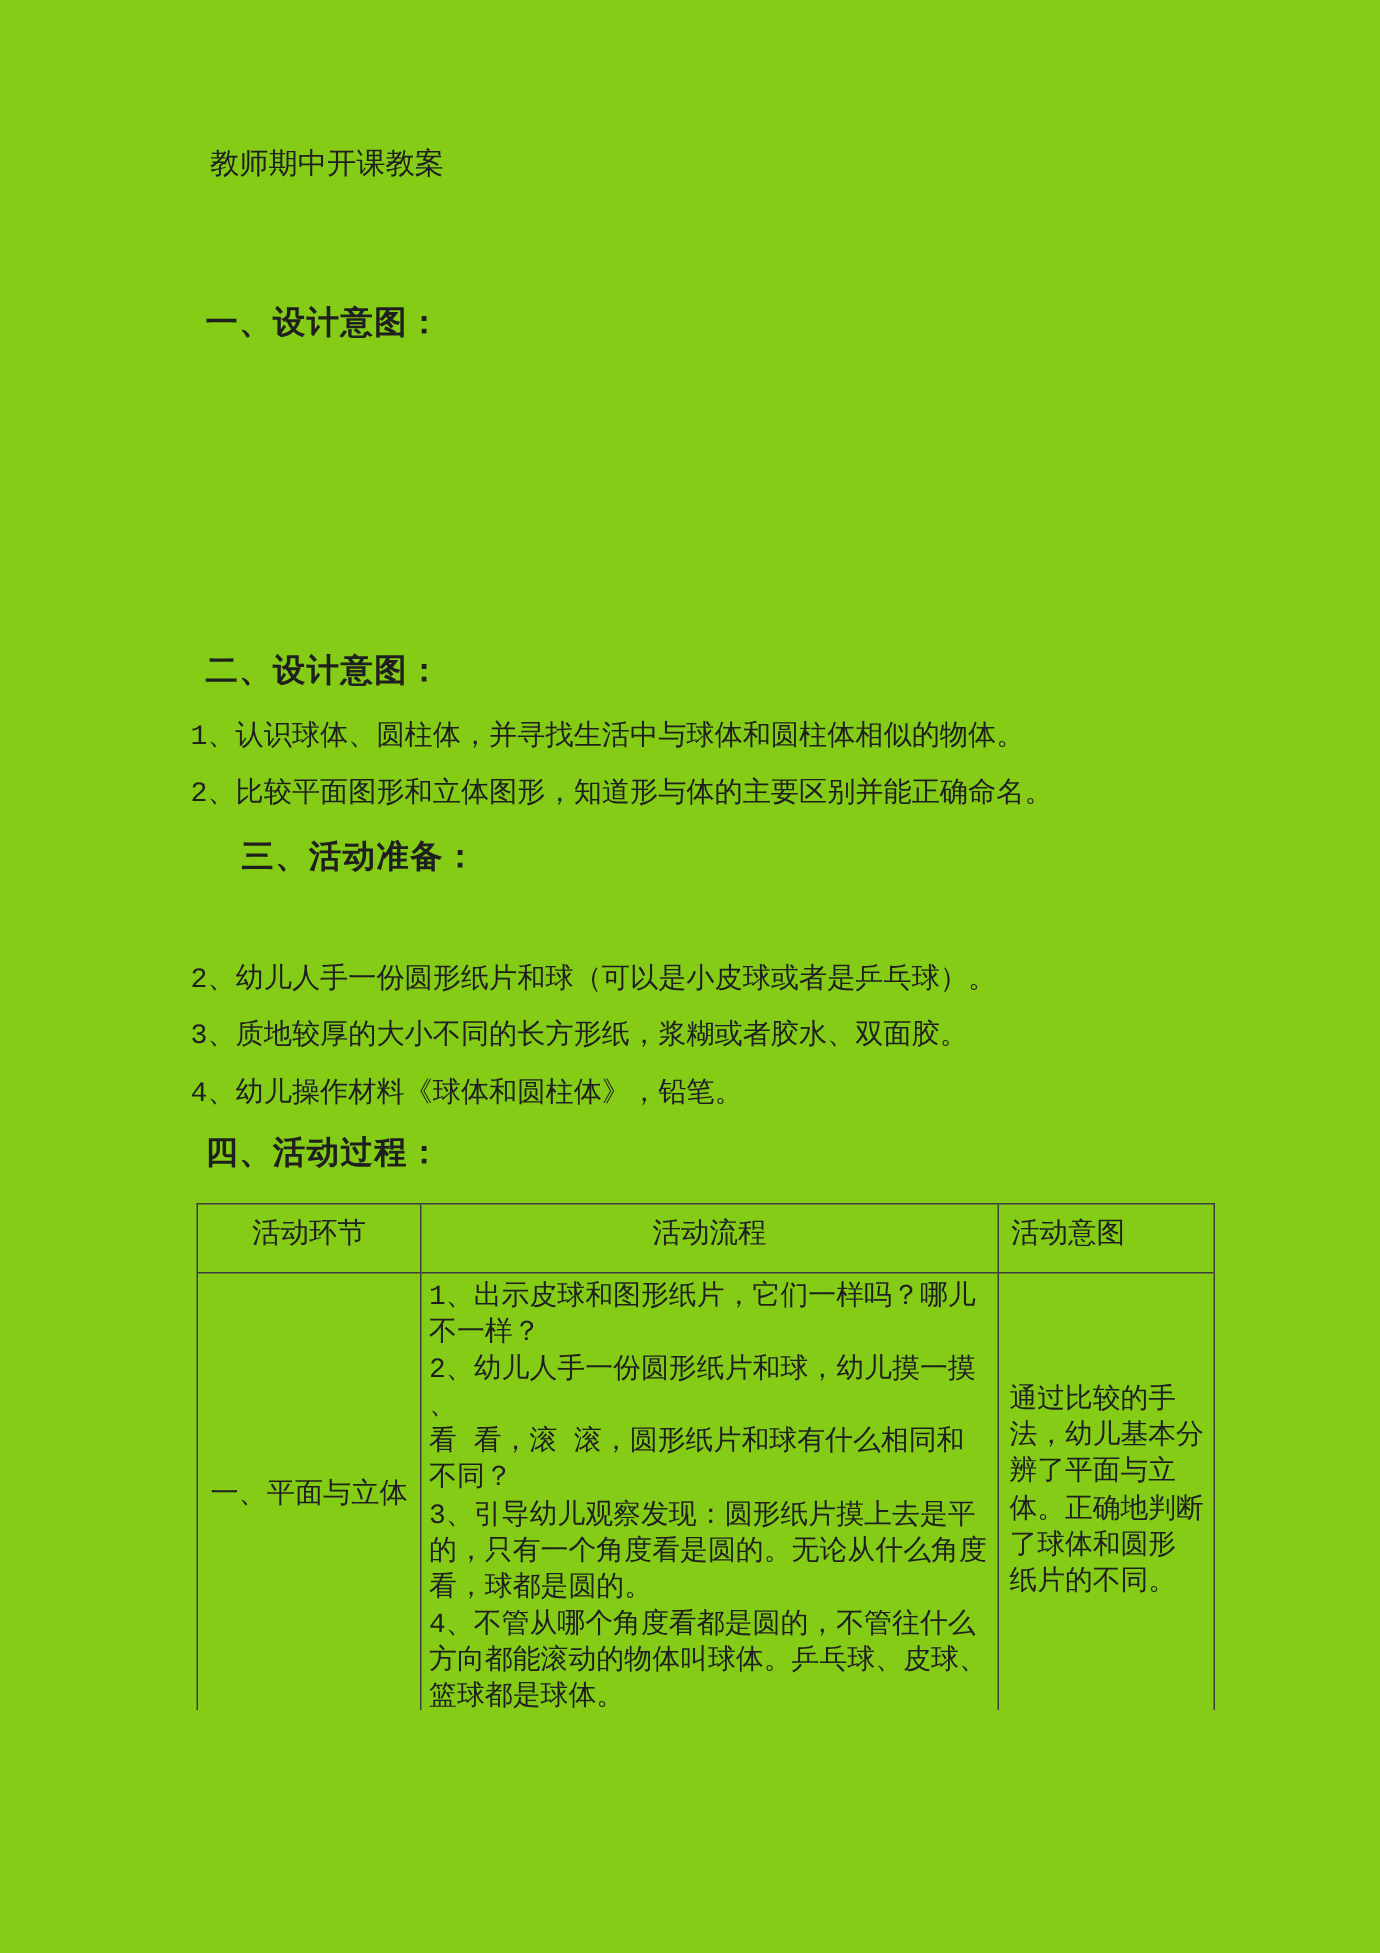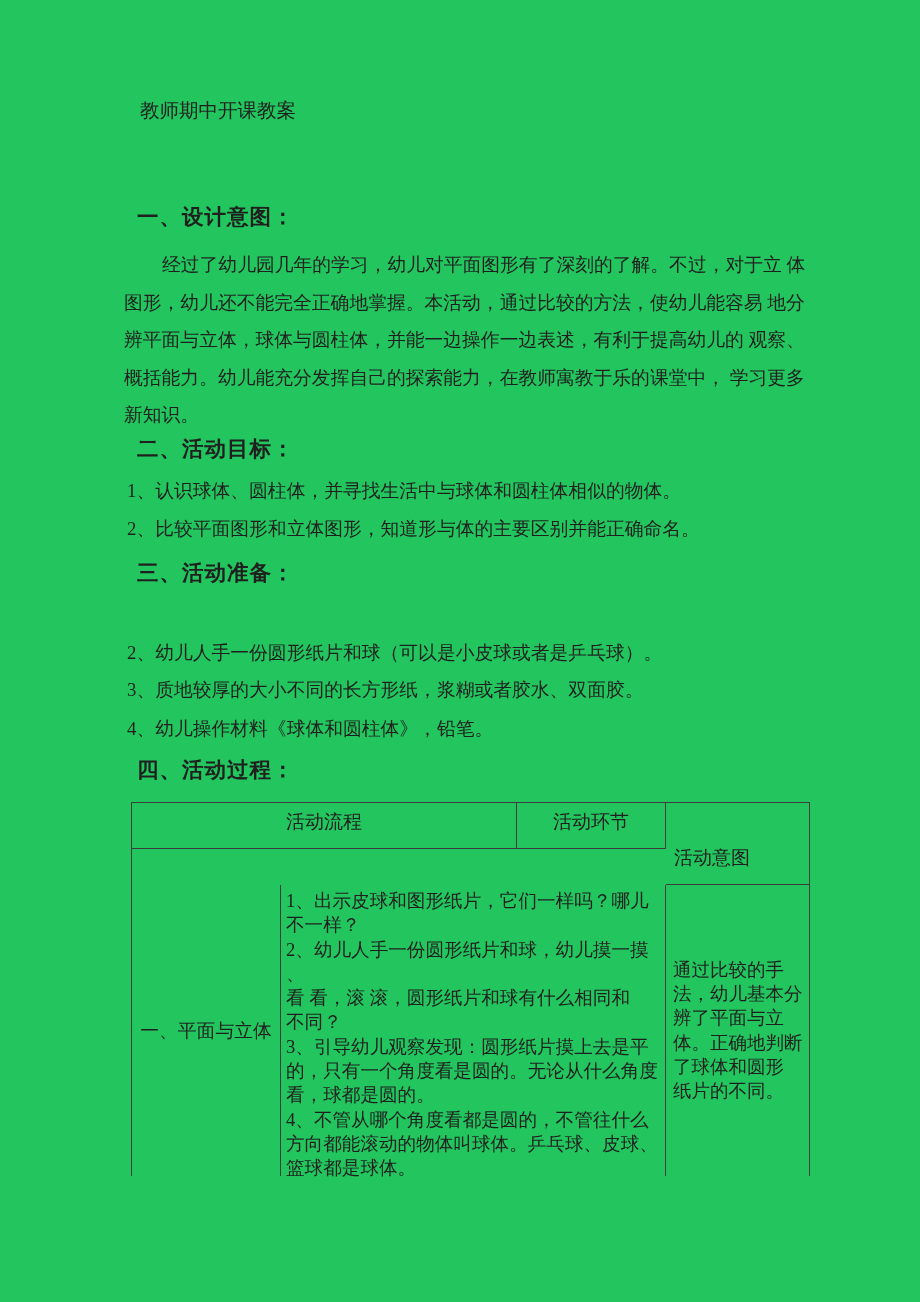--- a/index.html
+++ b/index.html
@@ -1,30 +1,30 @@
 <!DOCTYPE html>
 <html><head>
 <meta charset="utf-8">
 <style>
   html,body{margin:0;padding:0;background:#ffffff;}
   .page{
     position:relative;
     width:920px;height:1302px;
-    background:#22c55e;
+    background:#84cc16;
     overflow:hidden;
-    font-family:Liberation Serif, serif;
+    font-family:Liberation Mono, monospace;
     color:#1f1f1f;
   }
   .abs{position:absolute;}
   .doc-header{left:140px;top:101px;font-size:19.5px;line-height:1;}
   .doc-title{left:20px;top:153px;width:900px;text-align:center;font-size:20.5px;line-height:1;}
   .h{font-weight:bold;font-size:21.5px;line-height:1;left:137px;letter-spacing:1px;}
   .h1{top:207px;}
   .h2{top:439px;}
-  .h3{top:563px;}
+  .h3{top:563px;margin-left:24px;}
   .h4{top:760px;}
   .para{
     left:124px;top:246px;width:710px;
     font-size:18.8px;line-height:37.5px;
     text-indent:38px;white-space:pre-line;
   }
   .li{left:127px;font-size:18.8px;line-height:1;white-space:pre;}
   .g1{top:482px;}
   .g2{top:520px;}
   .p1{top:608px;}
@@ -39,21 +39,21 @@
     border-right:1px solid #3d3d3d;
     font-size:19px;
   }
   .trow{display:flex;}
   .thead .cell{height:46px;border-bottom:1px solid #3d3d3d;padding-top:6px;box-sizing:border-box;}
   .cell{box-sizing:border-box;}
   .c1{width:149px;border-right:1px solid #3d3d3d;}
   .c2{width:385px;border-right:1px solid #3d3d3d;}
   .c3{width:143px;}
   .thead .c1,.thead .c2{text-align:center;}
-  .thead .c3{padding-left:8px;margin-top:36px;}
+  .thead .c3{padding-left:8px;}
   .tbody .cell{height:291px;}
   .tbody .c1{display:flex;align-items:center;justify-content:center;font-size:18.8px;text-align:right;}
   .tbody .c2{
     padding:4px 0 0 5px;
     font-size:18.6px;line-height:24.3px;
     white-space:pre-line;overflow:visible;
   }
   .tbody .c3{
     display:flex;align-items:center;
     padding-left:7px;
@@ -64,43 +64,38 @@
 </head>
 <body>
 
 <div class="page">
 
   <div class="abs doc-header">教师期中开课教案</div>
 
 
   <div class="abs h h1">一、设计意图：</div>
 
-  <div class="abs para">经过了幼儿园几年的学习，幼儿对平面图形有了深刻的了解。不过，对于立 体
-图形，幼儿还不能完全正确地掌握。本活动，通过比较的方法，使幼儿能容易 地分
-辨平面与立体，球体与圆柱体，并能一边操作一边表述，有利于提高幼儿的 观察、
-概括能力。幼儿能充分发挥自己的探索能力，在教师寓教于乐的课堂中， 学习更多
-新知识。</div>
 
-  <div class="abs h h2">二、活动目标：</div>
+  <div class="abs h h2">二、设计意图：</div>
 
   <div class="abs li g1">1、认识球体、圆柱体，并寻找生活中与球体和圆柱体相似的物体。</div>
   <div class="abs li g2">2、比较平面图形和立体图形，知道形与体的主要区别并能正确命名。</div>
 
   <div class="abs h h3">三、活动准备：</div>
 
   <div class="abs li p2">2、幼儿人手一份圆形纸片和球（可以是小皮球或者是乒乓球）。</div>
   <div class="abs li p3">3、质地较厚的大小不同的长方形纸，浆糊或者胶水、双面胶。</div>
   <div class="abs li p4">4、幼儿操作材料《球体和圆柱体》，铅笔。</div>
 
   <div class="abs h h4">四、活动过程：</div>
 
   <div class="abs tbl">
     <div class="trow thead">
+      <div class="cell c1">活动环节</div>
       <div class="cell c2">活动流程</div>
-      <div class="cell c1">活动环节</div>
       <div class="cell c3">活动意图</div>
     </div>
     <div class="trow tbody">
       <div class="cell c1">一、平面与立体</div>
       <div class="cell c2">1、出示皮球和图形纸片，它们一样吗？哪儿
 不一样？
 2、幼儿人手一份圆形纸片和球，幼儿摸一摸
 、
 看 看，滚 滚，圆形纸片和球有什么相同和
 不同？

